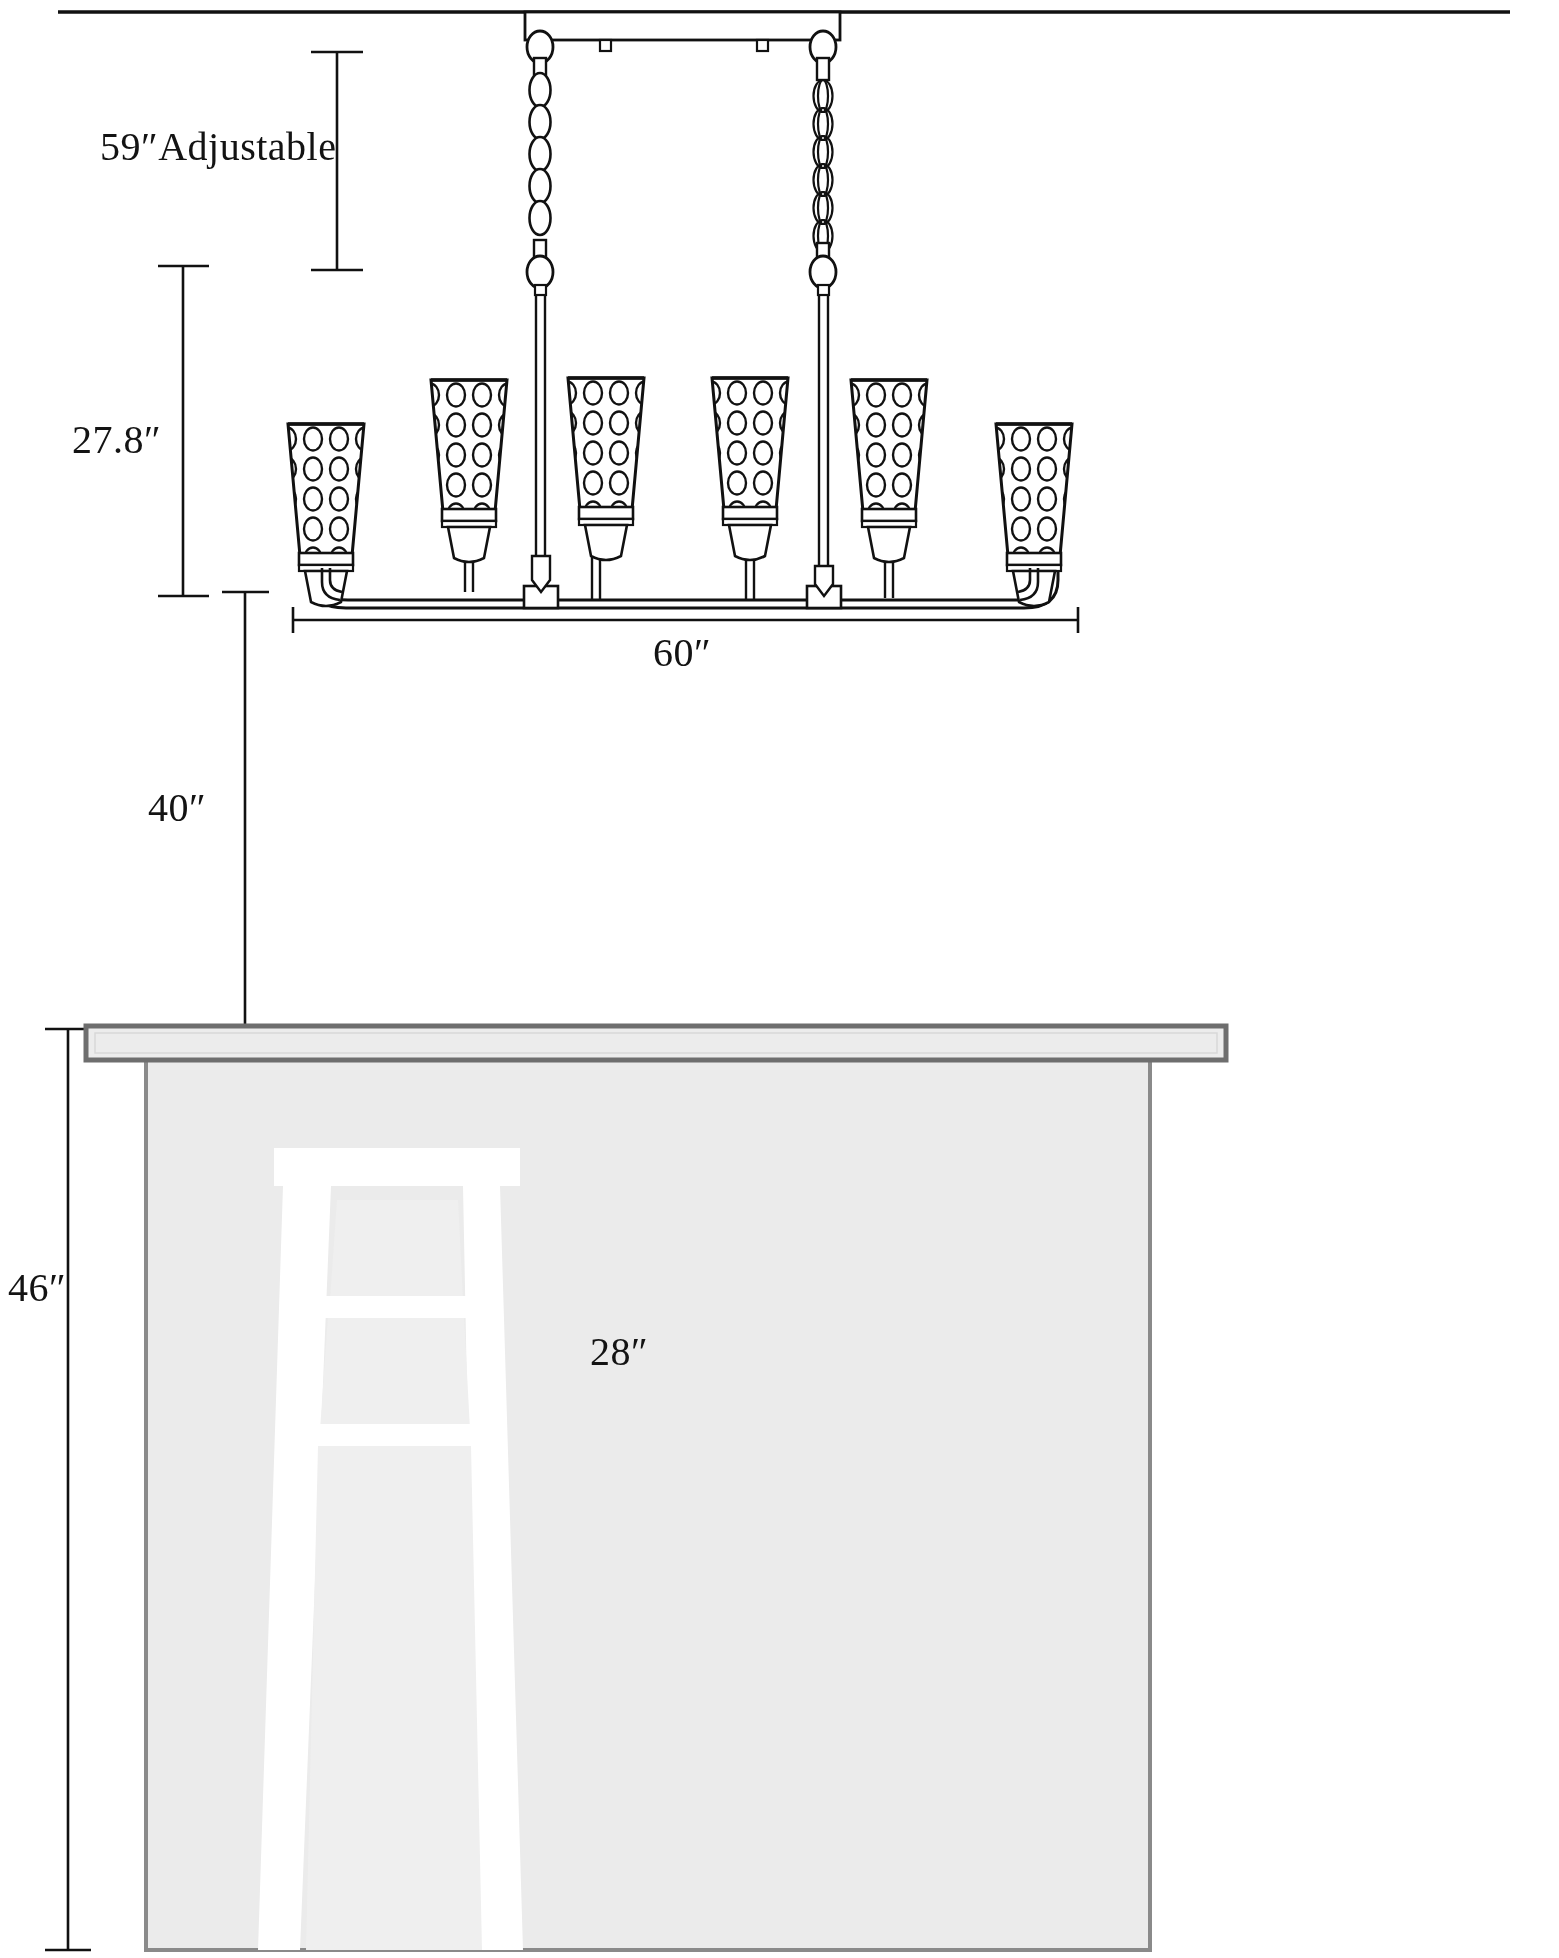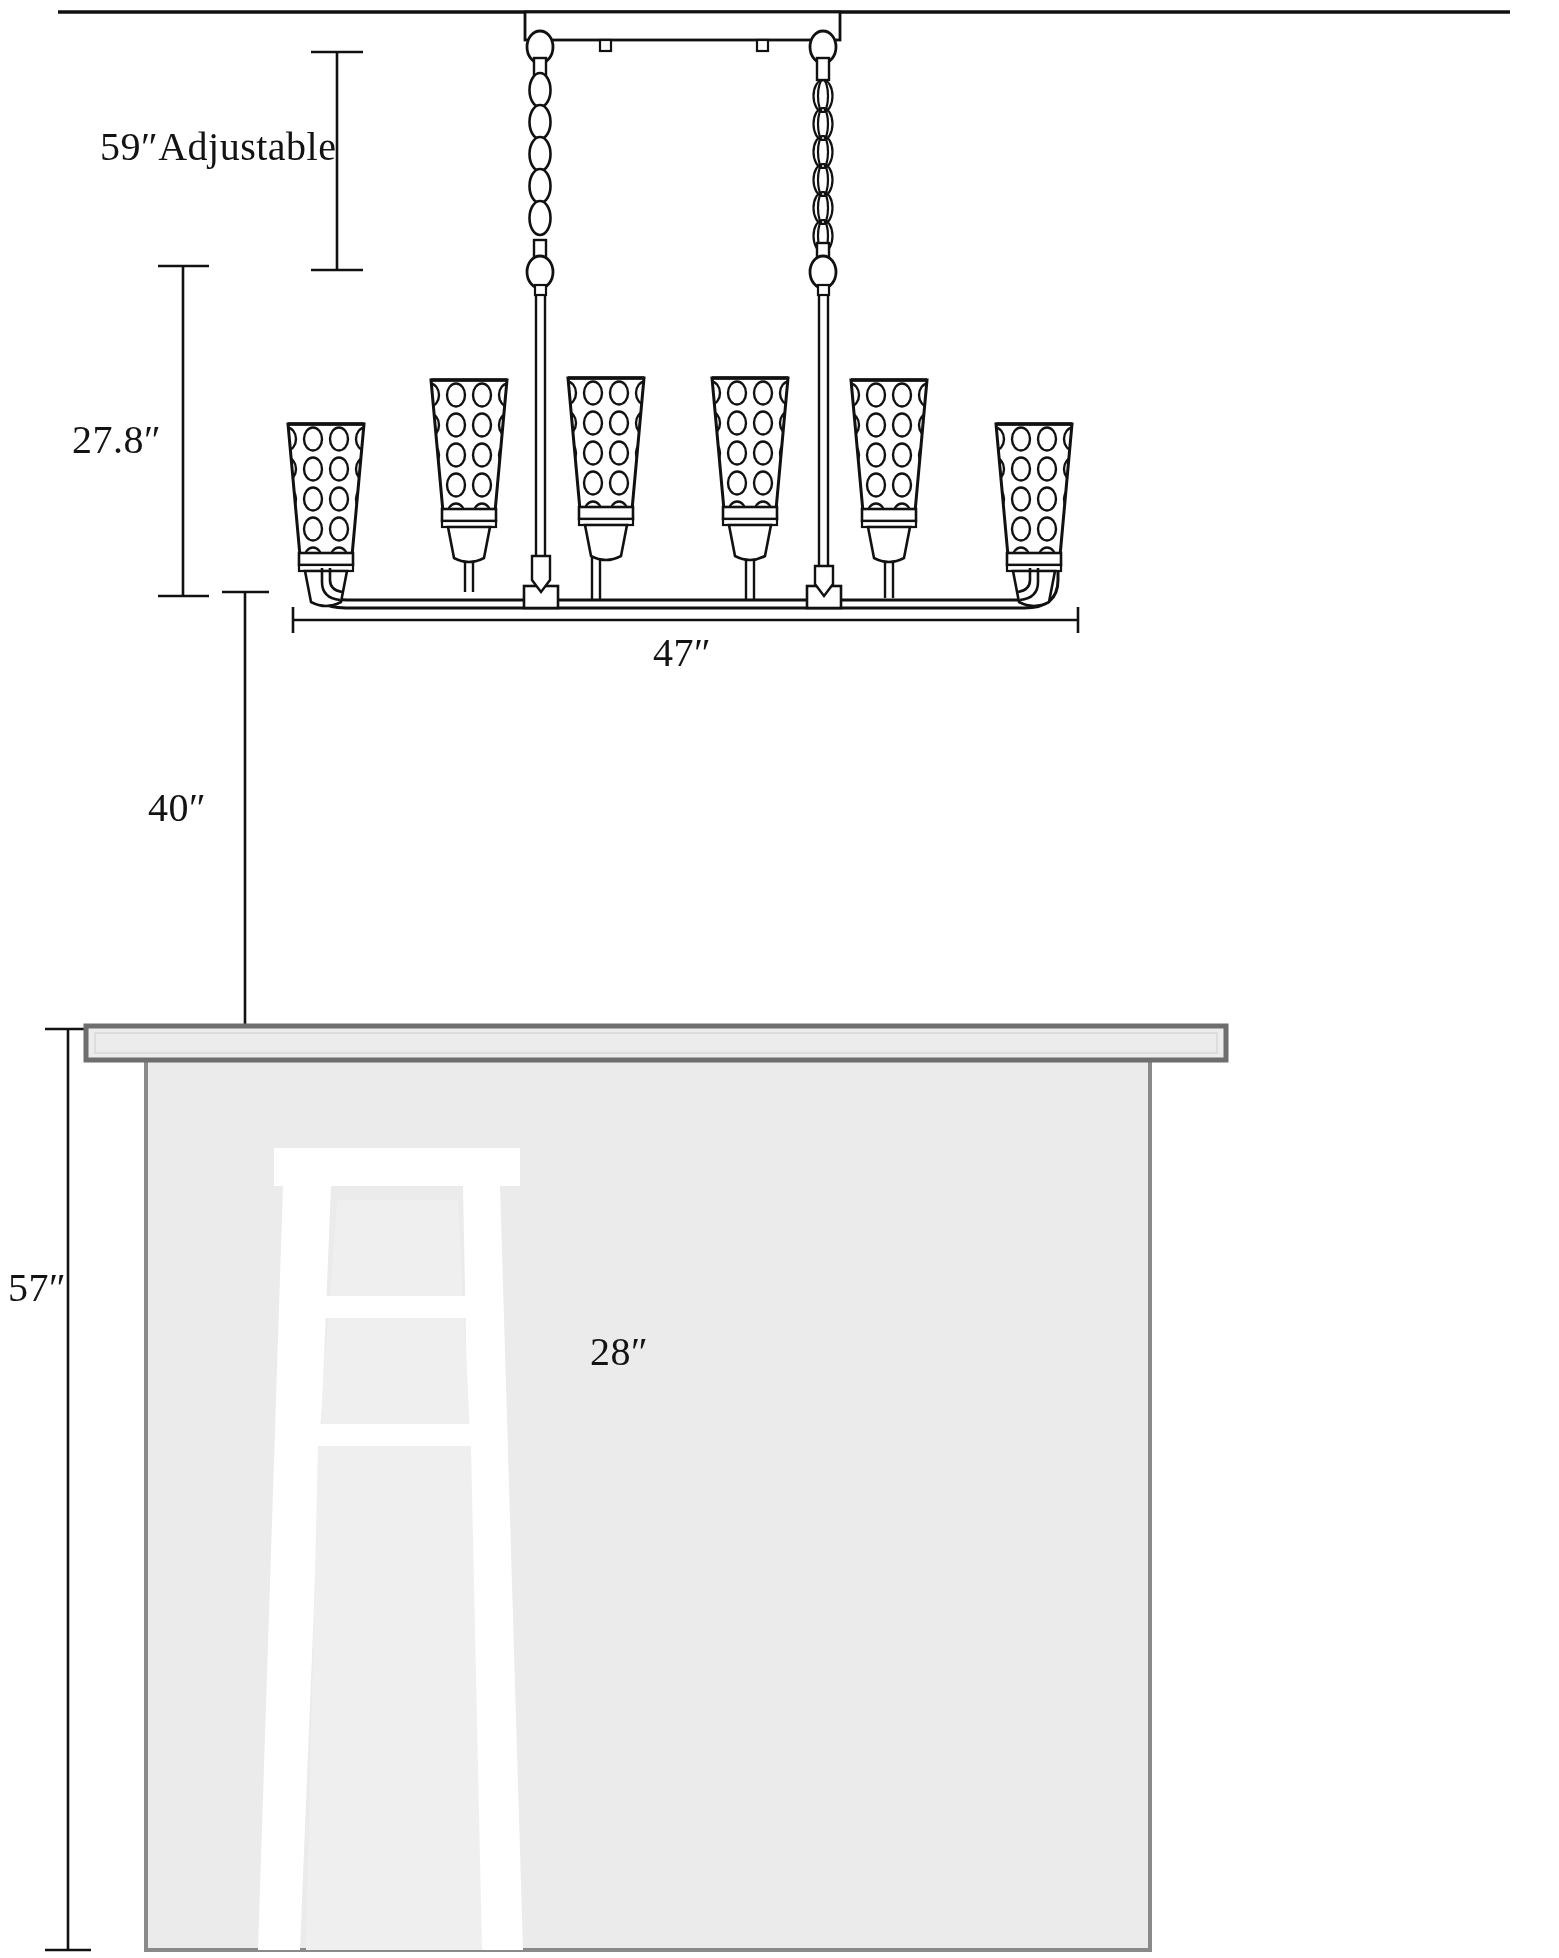--- a/index.html
+++ b/index.html
@@ -196,18 +196,18 @@
 
     <g>
       <rect x="86" y="1026" width="1140" height="34" fill="#ececec" stroke="#6e6e6e" stroke-width="5"></rect>
       <rect x="95" y="1033" width="1122" height="20" fill="#ececec" stroke="#d8d8d8" stroke-width="1.5"></rect>
     </g>
 
   </svg>
 
   <div class="dimlabel l59">59″Adjustable</div>
   <div class="dimlabel l224">27.8″</div>
-  <div class="dimlabel l54">47″</div>
+  <div class="dimlabel l54">60″</div>
   <div class="dimlabel l30">40″</div>
-  <div class="dimlabel l36">57″</div>
+  <div class="dimlabel l36">46″</div>
   <div class="dimlabel l28">28″</div>
 
 </div>
 
 </body></html>

